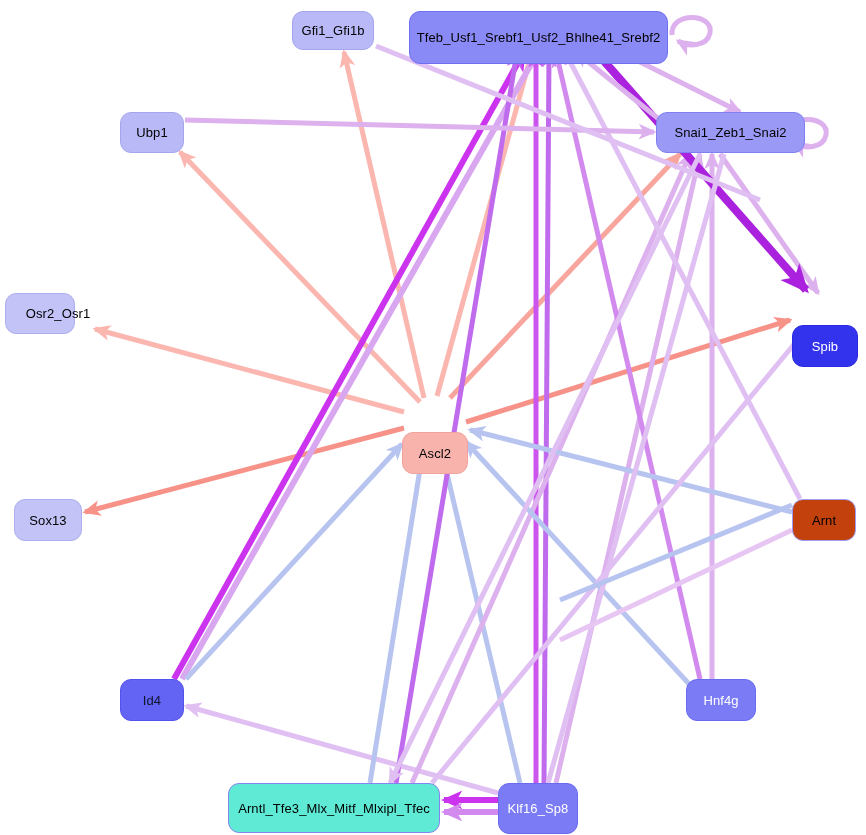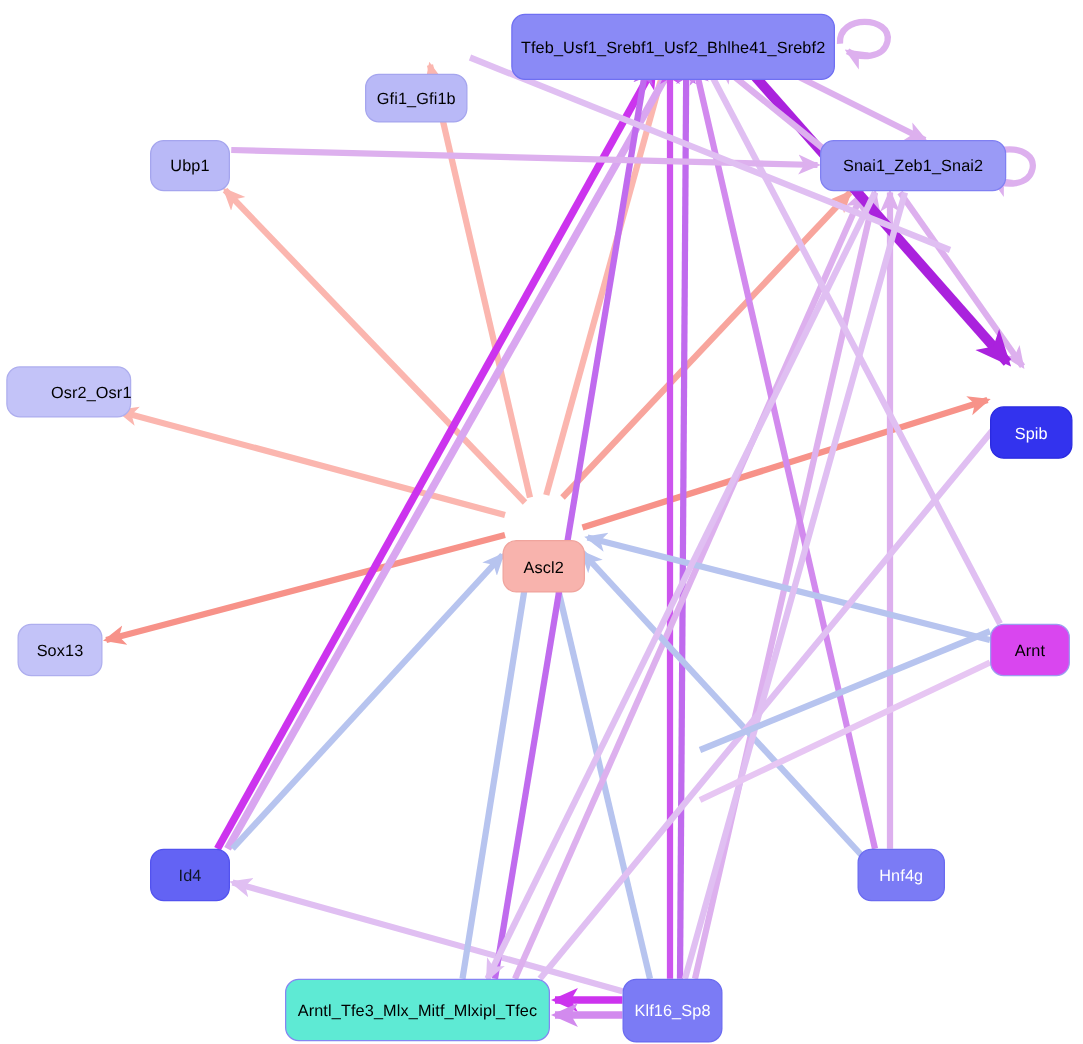--- a/index.html
+++ b/index.html
@@ -125,45 +125,45 @@
       <line x1="376" y1="46" x2="760" y2="200" stroke="#e0bff2" stroke-width="5" stroke-linecap="butt"></line>
       <line x1="800" y1="337" x2="432" y2="783" stroke="#e0bff2" stroke-width="5" stroke-linecap="butt"></line>
       <line x1="700" y1="154" x2="390" y2="783" stroke="#e0bff2" stroke-width="5" stroke-linecap="butt" marker-end="url(#ar10)"></line>
       <line x1="724" y1="154" x2="548" y2="783" stroke="#e0bff2" stroke-width="5" stroke-linecap="butt"></line>
       <line x1="792" y1="530" x2="560" y2="640" stroke="#e7c6f3" stroke-width="5" stroke-linecap="butt"></line>
       <line x1="792" y1="505" x2="560" y2="600" stroke="#b7c4ef" stroke-width="5" stroke-linecap="butt"></line>
       <path d="M 672 35 C 670 11, 714 13, 710 33 C 707 47, 688 47, 678 41" fill="none" stroke="#ddb0ee" stroke-width="5" marker-end="url(#ar8)"></path>
       <path d="M 788 137 C 786 113, 830 115, 826 135 C 823 149, 804 149, 794 143" fill="none" stroke="#ddb0ee" stroke-width="5" marker-end="url(#ar8)"></path>
     </svg>
   <div id="node-layer">
-      <div class="node" style="left: 292px; top: 11px; width: 82px; height: 39px; background: rgb(185, 185, 247); border: 1px solid rgb(165, 165, 238); color: rgb(0, 0, 0); margin-top: 48px;">
+      <div class="node" style="left: 292px; top: 11px; width: 82px; height: 39px; background: rgb(185, 185, 247); border: 1px solid rgb(165, 165, 238); color: rgb(0, 0, 0);">
         <span class="node-label">Gfi1_Gfi1b</span>
       </div>
       <div class="node" style="left: 409px; top: 11px; width: 259px; height: 53px; background: rgb(138, 138, 246); border: 1px solid rgb(111, 111, 242); color: rgb(0, 0, 0);">
         <span class="node-label">Tfeb_Usf1_Srebf1_Usf2_Bhlhe41_Srebf2</span>
       </div>
       <div class="node" style="left: 120px; top: 112px; width: 64px; height: 41px; background: rgb(185, 185, 247); border: 1px solid rgb(165, 165, 238); color: rgb(0, 0, 0); text-align: right;">
         <span class="node-label">Ubp1</span>
       </div>
       <div class="node" style="left: 656px; top: 112px; width: 149px; height: 41px; background: rgb(154, 154, 246); border: 1px solid rgb(128, 128, 242); color: rgb(0, 0, 0);">
         <span class="node-label">Snai1_Zeb1_Snai2</span>
       </div>
-      <div class="node" style="left: 5px; top: 293px; width: 100px; height: 41px; background: rgb(195, 195, 248); border: 1px solid rgb(174, 174, 238); color: rgb(0, 0, 0); padding-left: 36px;">
+      <div class="node" style="left: 5px; top: 293px; width: 70px; height: 41px; background: rgb(195, 195, 248); border: 1px solid rgb(174, 174, 238); color: rgb(0, 0, 0); padding-left: 36px;">
         <span class="node-label">Osr2_Osr1</span>
       </div>
       <div class="node" style="left: 792px; top: 295px; width: 66px; height: 42px; background: rgb(51, 51, 238); border: 1px solid rgb(42, 42, 224); color: rgb(255, 255, 255); margin-top: 30px;">
         <span class="node-label">Spib</span>
       </div>
       <div class="node" style="left: 402px; top: 396px; width: 66px; height: 42px; background: rgb(248, 179, 173); border: 1px solid rgb(240, 164, 157); color: rgb(0, 0, 0); margin-top: 36px;">
         <span class="node-label">Ascl2</span>
       </div>
       <div class="node" style="left: 14px; top: 499px; width: 68px; height: 42px; background: rgb(195, 195, 248); border: 1px solid rgb(174, 174, 238); color: rgb(0, 0, 0);">
         <span class="node-label">Sox13</span>
       </div>
-      <div class="node" style="left: 792px; top: 499px; width: 64px; height: 42px; background: #d946ef; border: 1px solid rgb(156, 156, 240); color: rgb(0, 0, 0);">
+      <div class="node" style="left: 792px; top: 499px; width: 64px; height: 42px; background: #c2410c; border: 1px solid rgb(156, 156, 240); color: rgb(0, 0, 0);">
         <span class="node-label">Arnt</span>
       </div>
       <div class="node" style="left: 120px; top: 679px; width: 64px; height: 42px; background: rgb(99, 99, 244); border: 1px solid rgb(82, 82, 239); color: #0f172a;">
         <span class="node-label">Id4</span>
       </div>
       <div class="node" style="left: 686px; top: 679px; width: 70px; height: 42px; background: rgb(123, 123, 245); border: 1px solid rgb(106, 106, 240); color: rgb(255, 255, 255);">
         <span class="node-label">Hnf4g</span>
       </div>
       <div class="node" style="left: 228px; top: 783px; width: 212px; height: 50px; background: #5eead4; border: 1px solid rgb(133, 133, 242); color: rgb(0, 0, 0);">
         <span class="node-label">Arntl_Tfe3_Mlx_Mitf_Mlxipl_Tfec</span>

